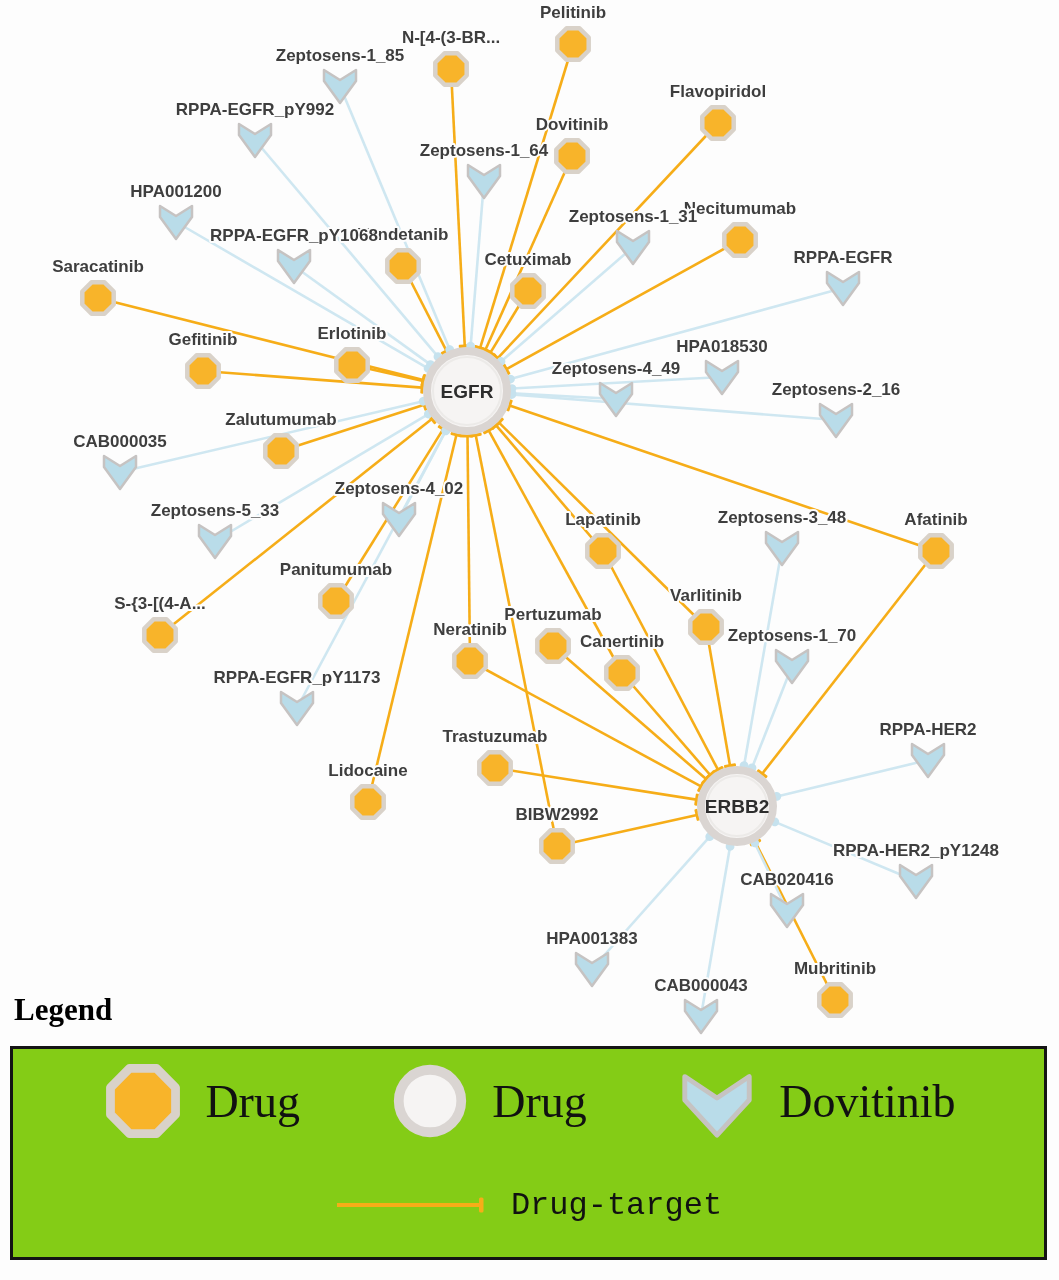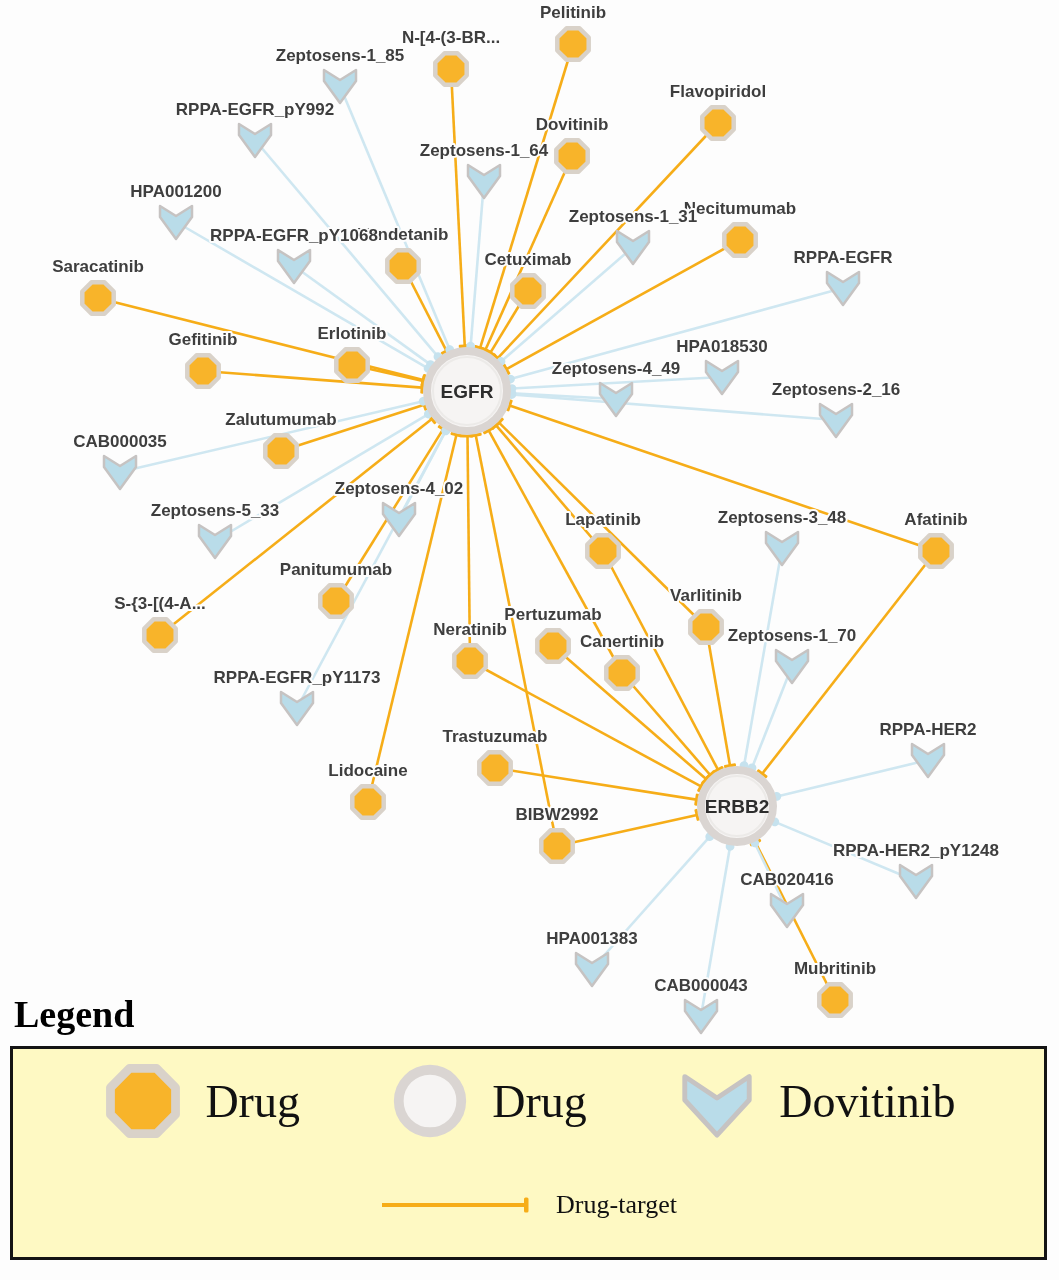--- a/index.html
+++ b/index.html
@@ -9,27 +9,27 @@
   .edge-drug{stroke:#f6ad18;stroke-width:2.6;fill:none;}
   .edge-antibody{stroke:#cfe7f1;stroke-width:2.6;fill:none;}
   .node-drug{fill:#f8b42a;stroke:#d9d2c9;stroke-width:4.5;stroke-linejoin:round;}
   .node-antibody{fill:#b9dce9;stroke:#c6c3c2;stroke-width:2.5;stroke-linejoin:round;}
   .node-gene{fill:#f6f4f3;stroke:#dad5d2;stroke-width:8;}
   .gene-inner{fill:none;stroke:#eceae8;stroke-width:2;}
   .node-label{font-family:"Liberation Sans",sans-serif;font-weight:700;font-size:17px;fill:#3e3e3e;
               text-anchor:middle;paint-order:stroke;stroke:#fdfdfd;stroke-width:4px;stroke-linejoin:round;}
   .gene-label{font-family:"Liberation Sans",sans-serif;font-weight:700;font-size:19px;fill:#2d2d2d;text-anchor:middle;}
   .legend-title{position:absolute;left:14px;top:992px;font-family:"Liberation Serif",serif;
-                font-weight:700;font-size:38px;color:#000;}
+                font-weight:700;font-size:31px;color:#000;}
   .legend-box{position:absolute;left:10px;top:1046px;width:1031px;height:208px;border:3px solid #141414;
-              background:#fef9c3;display:flex;flex-direction:column;}
+              background:#84cc16;display:flex;flex-direction:column;}
   .legend-row{display:flex;align-items:center;justify-content:space-evenly;flex:1;}
   .legend-item{display:flex;align-items:center;gap:20px;}
   .legend-node-label{font-family:"Liberation Serif",serif;font-size:46px;color:#111;}
-  .legend-edge-label{font-family:Liberation Serif, serif;font-size:26px;color:#111;}
+  .legend-edge-label{font-family:Liberation Mono, monospace;font-size:32px;color:#111;}
 </style>
 </head>
 <body>
 
 <div id="stage">
 
   <svg id="network" width="1059" height="1280" viewBox="0 0 1059 1280">
     <defs>
       <marker id="m-drug" markerUnits="userSpaceOnUse" markerWidth="16" markerHeight="16" refX="12" refY="8" orient="auto">
         <rect x="10.5" y="2" width="3.2" height="12" rx="1" fill="#f6ad18"></rect>

